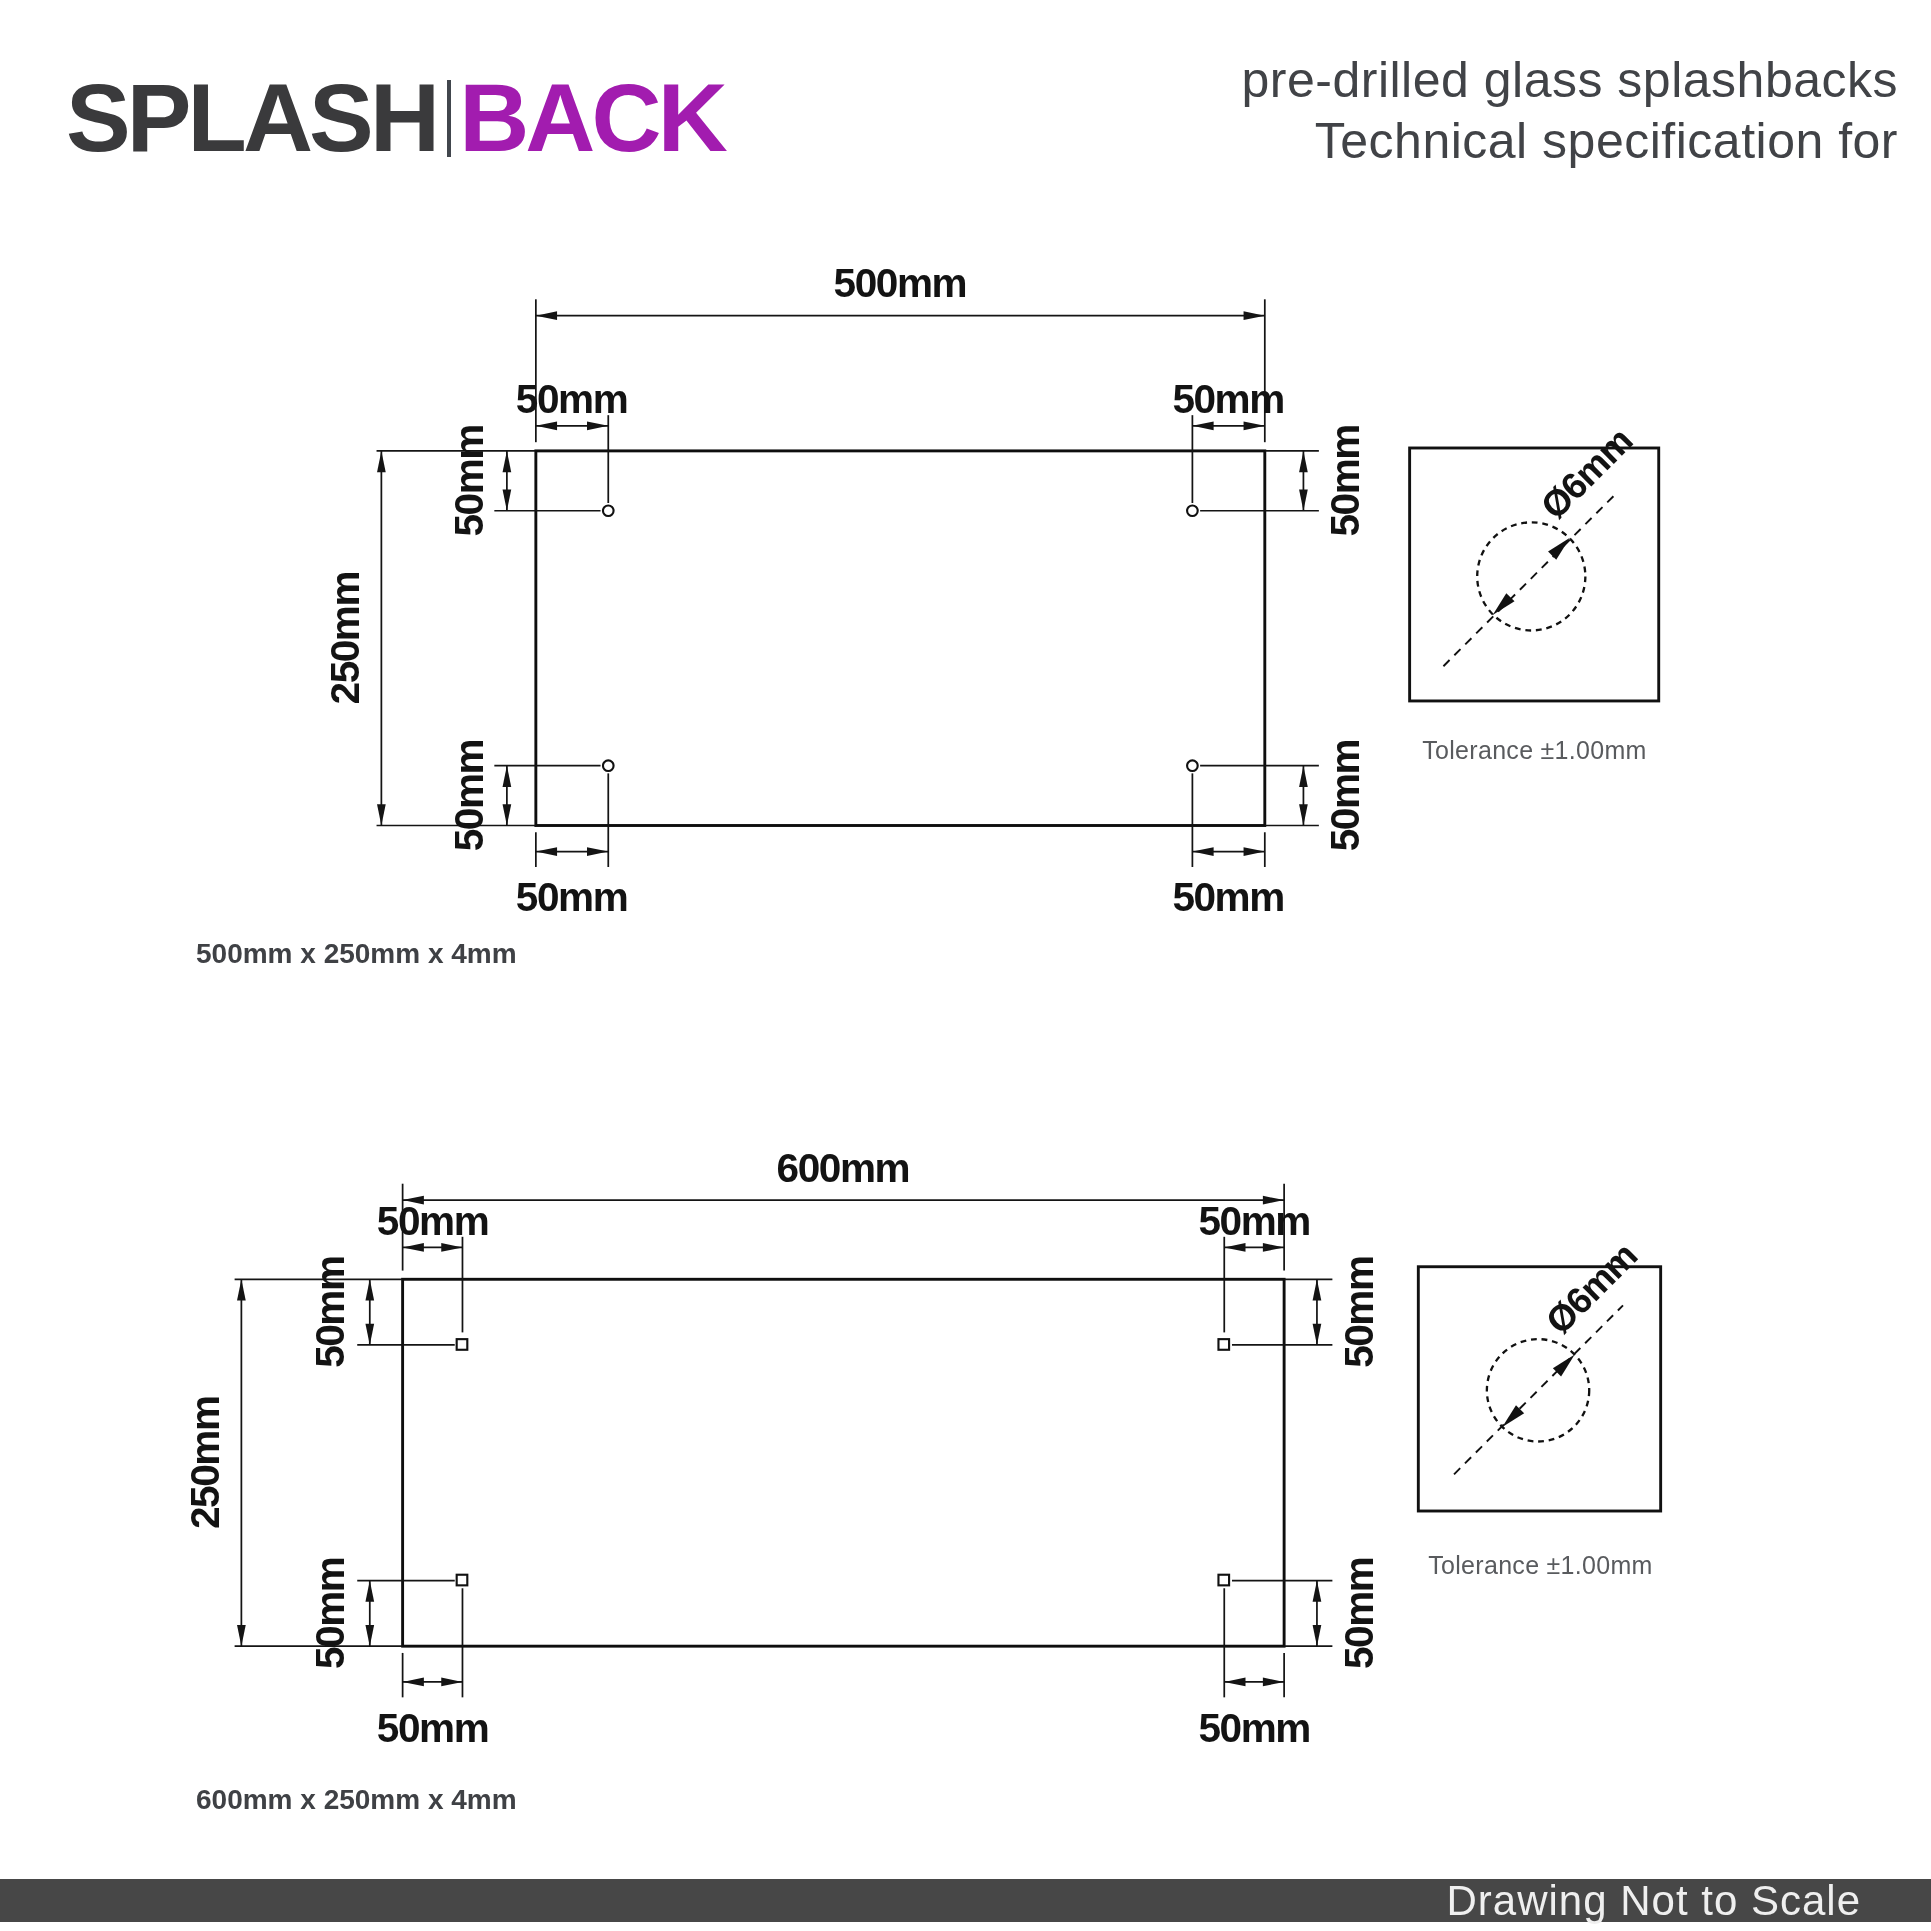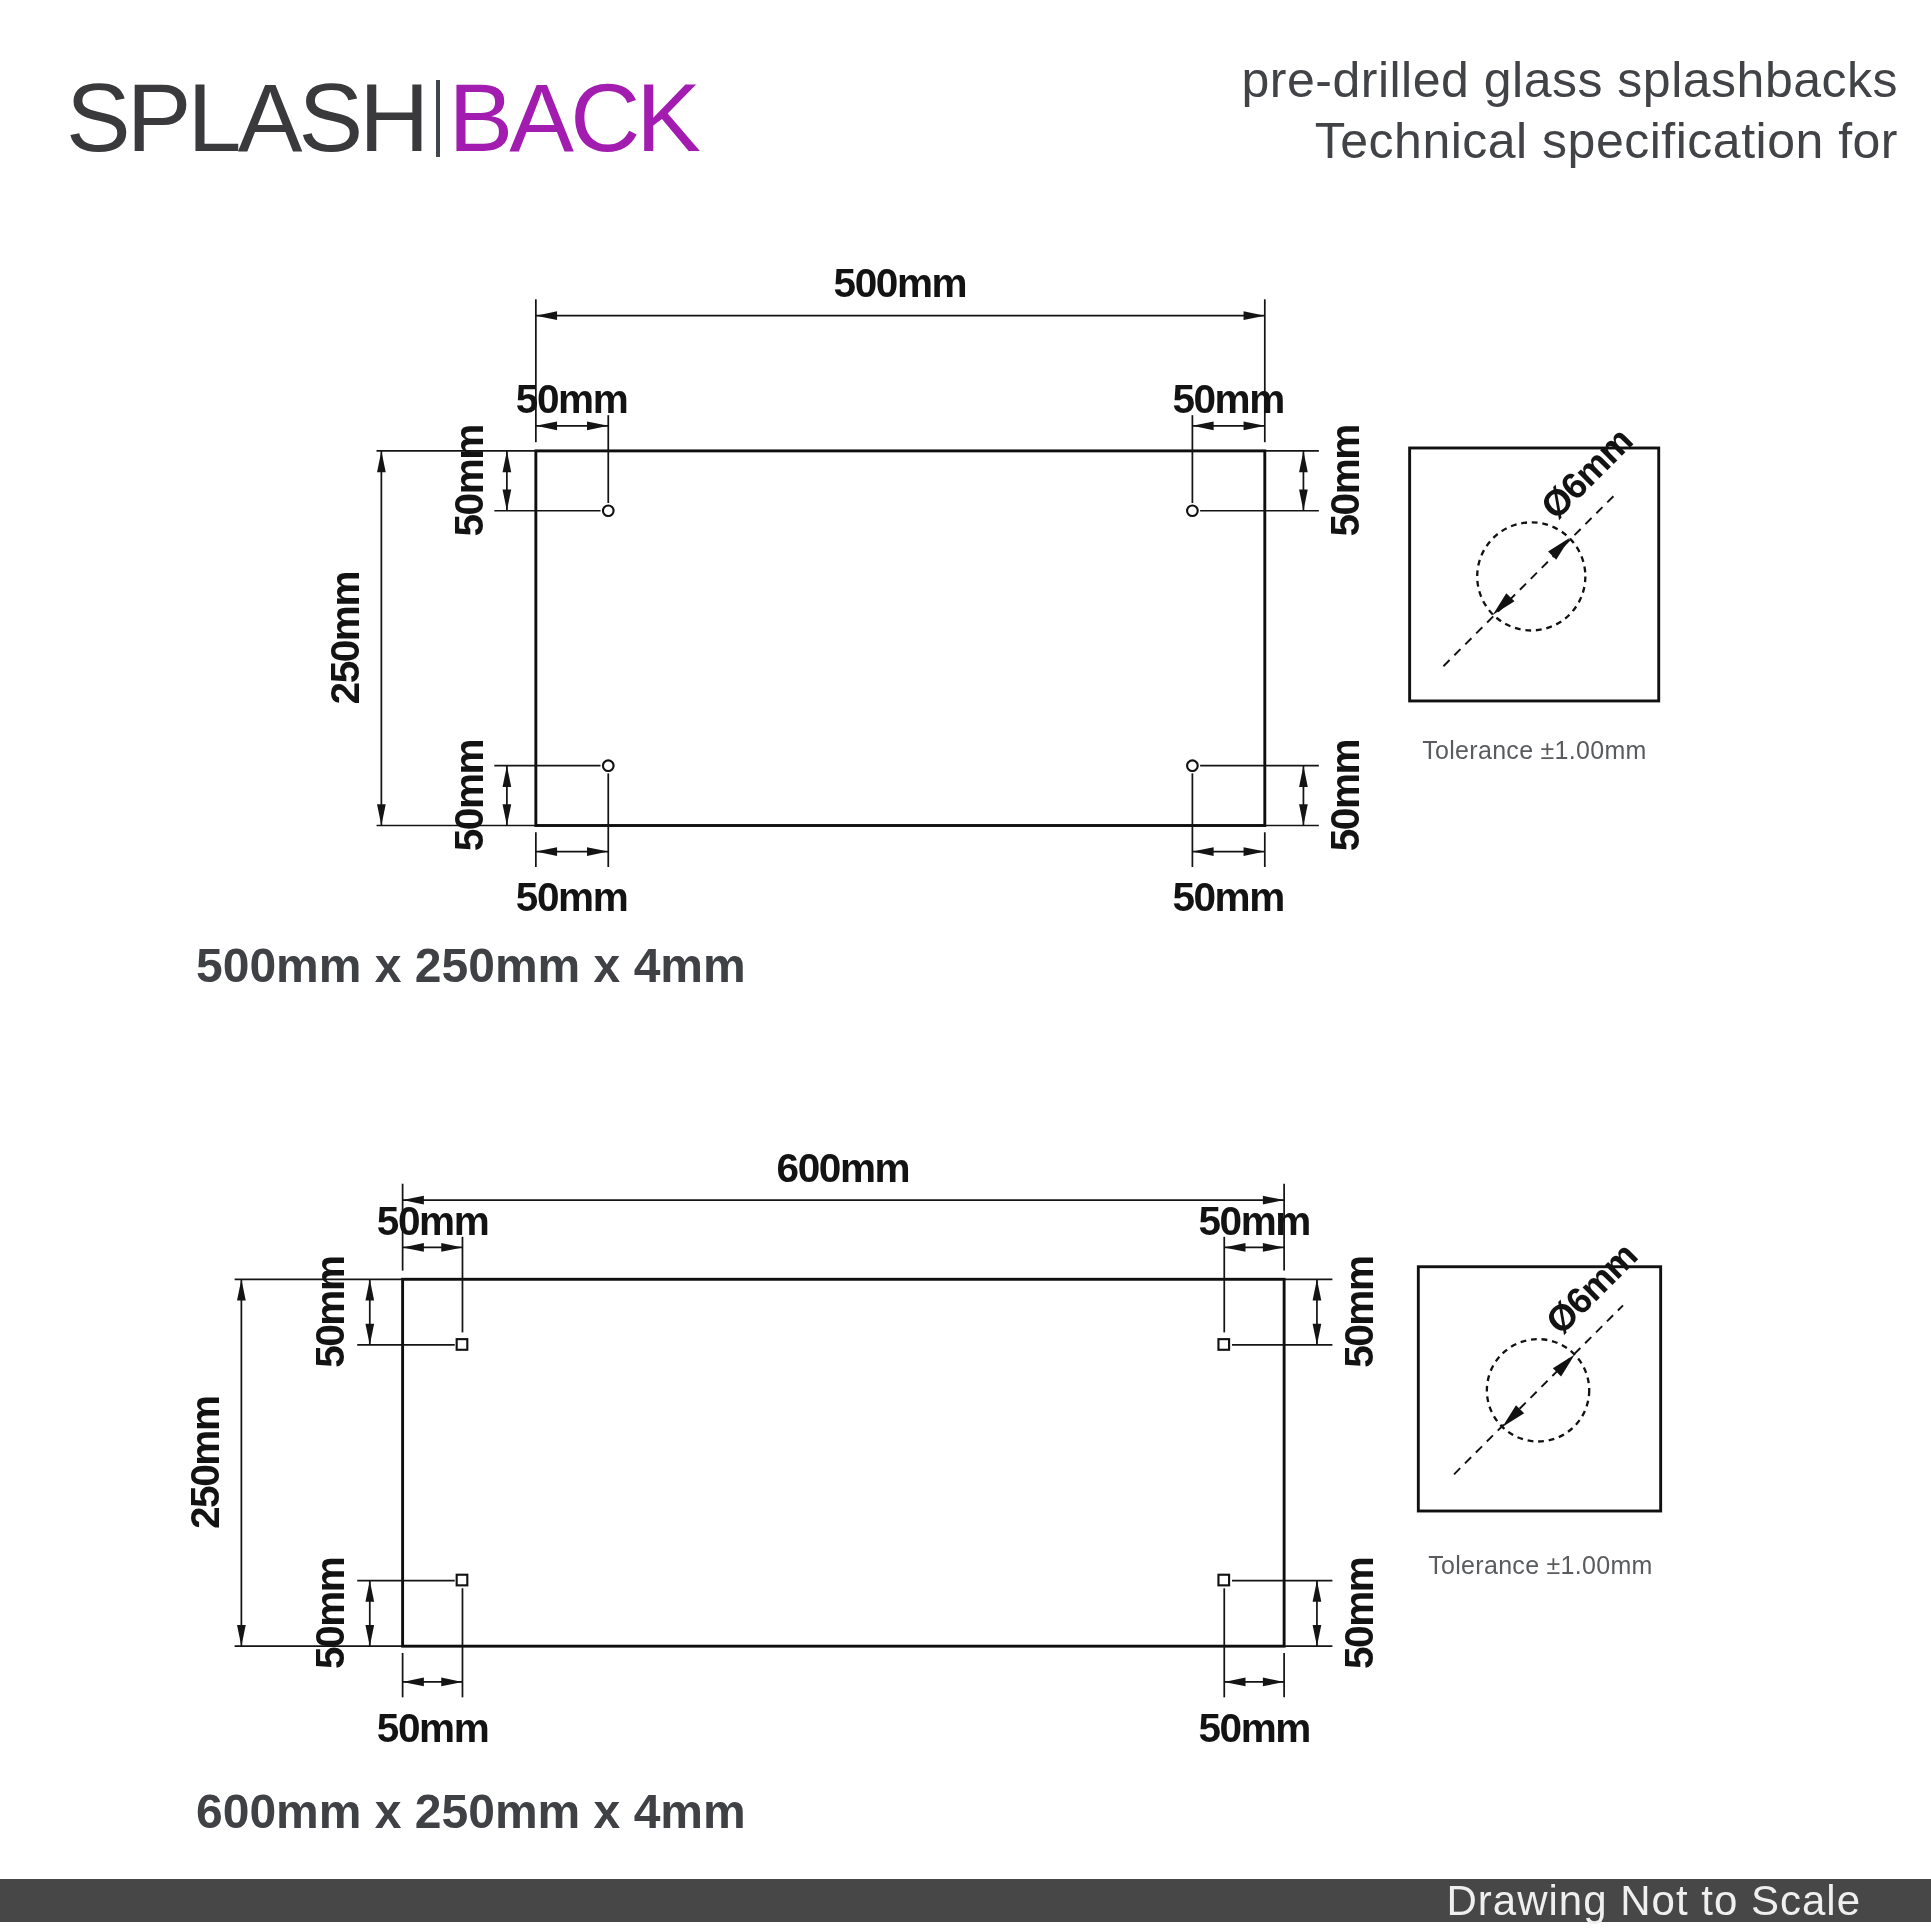--- a/index.html
+++ b/index.html
@@ -1,21 +1,21 @@
 <!DOCTYPE html>
 <html><head>
 <meta charset="utf-8">
 <style>
   html,body{margin:0;padding:0;background:#ffffff;}
   #page{position:relative;width:1931px;height:1931px;background:#ffffff;overflow:hidden;
         font-family:"Liberation Sans","DejaVu Sans",sans-serif;}
 
   
   .logo{position:absolute;left:66px;top:62px;display:flex;align-items:center;
-        font-weight:normal;font-size:97px;letter-spacing:-3.9px;white-space:nowrap;}
+        font-weight:bold;font-size:97px;letter-spacing:-3.9px;white-space:nowrap;}
   .logo .p1{color:#3a3a3c;}
   .logo .sep{display:inline-block;width:3.9px;height:77px;background:#41464d;margin:0 8.7px 0 10.6px;}
   .logo .p2{color:#a21caf;}
 
   .title{position:absolute;top:50px;right:33px;text-align:right;color:#414347;
          font-size:50px;line-height:61px;font-weight:300;letter-spacing:0.5px;}
 
   
   svg{position:absolute;left:0;top:0;}
   .dim{font-family:"Liberation Sans","DejaVu Sans",sans-serif;font-weight:bold;
@@ -25,21 +25,21 @@
   .edge{stroke:#0e0e0e;stroke-width:3;fill:none;}
   .ext{stroke:#141414;stroke-width:1.8;}
   .dimline{stroke:#141414;stroke-width:1.8;marker-start:url(#arw);marker-end:url(#arw);}
   .hole{stroke:#111;stroke-width:2.2;fill:#ffffff;}
   .detail-box{stroke:#111;stroke-width:3;fill:none;}
   .detail-circle{stroke:#111;stroke-width:2.4;fill:none;stroke-dasharray:6 5;}
   .detail-diag{stroke:#111;stroke-width:2;fill:none;stroke-dasharray:9 7;}
   .arrhead{fill:#111;}
 
   
-  .caption{position:absolute;left:196px;font-size:48px;font-weight:bold;color:#3f4145;}
+  .caption{position:absolute;left:196px;font-size:28px;font-weight:bold;color:#3f4145;}
   .tolerance{position:absolute;width:319px;text-align:center;font-size:25px;
              color:#595b5e;font-weight:300;letter-spacing:0.3px;}
 
   
   .footer{position:absolute;left:0;top:1879px;width:1931px;height:43px;background:#474747;
           display:flex;align-items:center;justify-content:flex-end;padding-right:70px;
           box-sizing:border-box;}
   .footer span{color:#efefef;font-size:42px;font-weight:300;letter-spacing:1px;}
 </style>
 </head>

